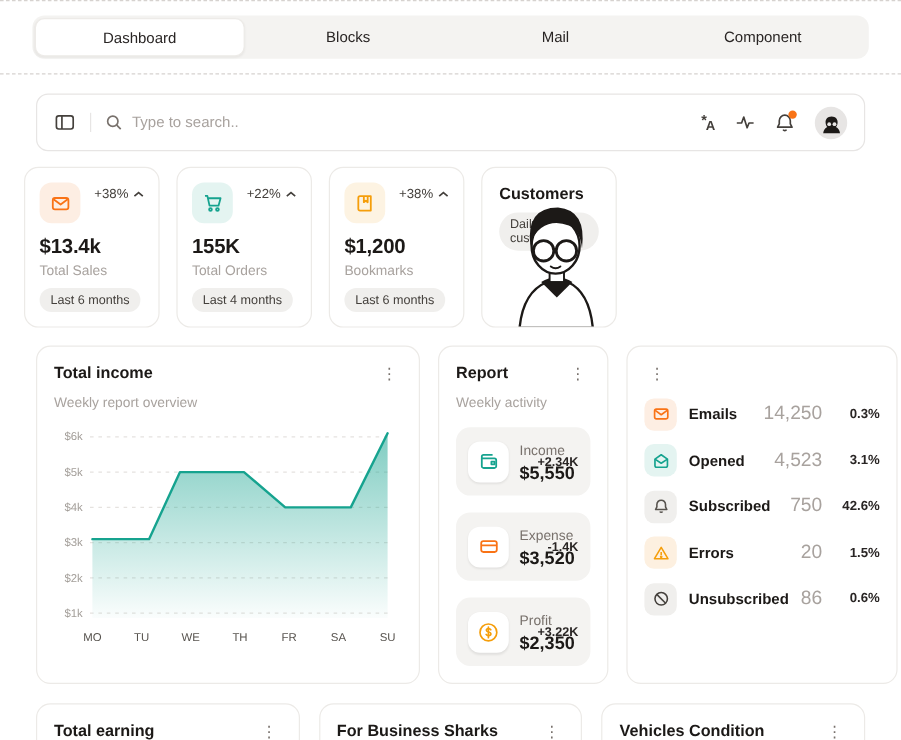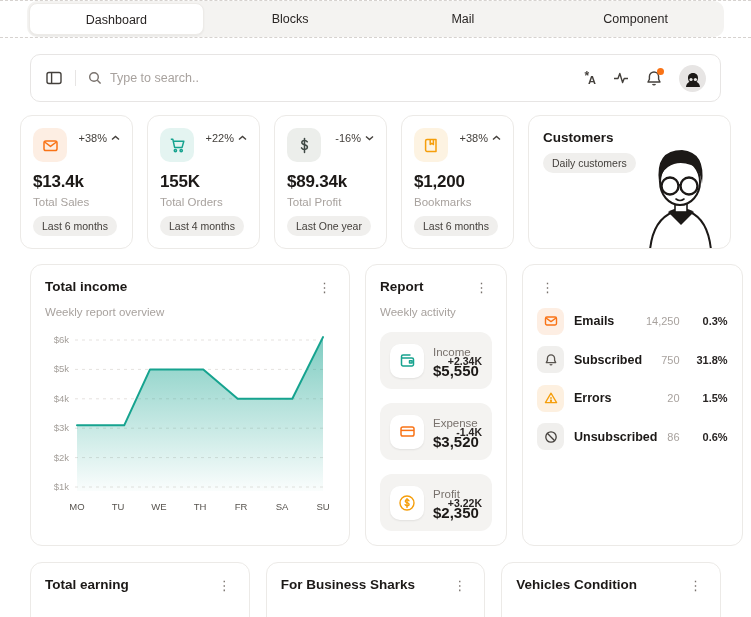--- a/index.html
+++ b/index.html
@@ -2,21 +2,21 @@
 <html><head>
 <meta charset="utf-8">
 <style>
   * { margin:0; padding:0; box-sizing:border-box; }
   body { background:#e8e8e8; }
   .page{
     width:751px;height:617px;overflow:hidden;position:relative;
     background:#fff;font-family:"Liberation Sans",sans-serif;color:#1c1917;
   }
   
-  .tabbar-wrap{border-top:1px dashed #d6d2cf;border-bottom:1px dashed #d6d2cf;padding:0 27px;}
+  .tabbar-wrap{border-top:1px dashed #d6d2cf;border-bottom:1px dashed #d6d2cf;padding:12px 27px;}
   .tabbar{background:#f4f3f1;border-radius:10px;display:flex;height:36px;align-items:center;padding:2px;}
   .tab{flex:1;text-align:center;font-size:12.5px;color:#292524;height:32px;line-height:32px;border-radius:8px;cursor:pointer;}
   .tab.active{background:#fff;border:1px solid #edebe8;box-shadow:0 1px 2px rgba(0,0,0,.05);font-weight:400;}
   
   .searchbar{margin:16px 30px 0;height:48px;border:1px solid #e7e5e4;border-radius:10px;
     display:flex;align-items:center;padding:0 14px;background:#fff;}
   .sb-divider{width:1px;height:16px;background:#e7e5e4;margin:0 12px;}
   .sb-input{border:none;outline:none;flex:1;font-size:12.5px;color:#44403c;margin-left:8px;background:transparent;font-family:"Liberation Sans",sans-serif;}
   .sb-input::placeholder{color:#a8a29e;}
   .sb-icons{display:flex;align-items:center;gap:17px;}
@@ -54,21 +54,21 @@
   .report-row:first-of-type{margin-top:18px;}
   .report-icon{width:34px;height:34px;border-radius:10px;background:#fff;box-shadow:0 1px 2px rgba(0,0,0,.08);display:flex;align-items:center;justify-content:center;flex:0 0 auto;}
   .report-mid{flex:1;min-width:0;}
   .report-label{font-size:11.5px;color:#78716c;}
   .report-value{font-size:15px;font-weight:700;margin-top:2px;}
   .report-delta{font-size:10.5px;font-weight:700;color:#292524;}
   
   .camp-row{display:flex;align-items:center;gap:10px;margin-top:11.5px;}
   .camp-icon{width:27px;height:27px;border-radius:8px;display:flex;align-items:center;justify-content:center;flex:0 0 auto;}
   .camp-label{font-size:12.5px;font-weight:700;flex:1;}
-  .camp-count{font-size:11px;color:#a8a29e;text-align:center;}
+  .camp-count{font-size:16px;color:#a8a29e;text-align:center;}
   .camp-pct{font-size:11px;font-weight:700;color:#292524;margin-left:6px;width:32px;text-align:right;}
   
   .income-chart{margin-top:8px;display:block;}
   
   .row3{display:grid;grid-template-columns:repeat(3,1fr);gap:16px;margin:16px 30px 0;}
   .row3 .card{height:210px;}
 </style>
 </head>
 <body>
 
@@ -160,39 +160,20 @@
           <svg width="9" height="6" viewBox="0 0 9 6" fill="none" stroke="#44403c" stroke-width="1.4">
               <polyline points="1,4.5 4.5,1.5 8,4.5"></polyline>
             </svg>
         </span>
       </div>
       <div class="stat-value">155K</div>
       <div class="stat-label">Total Orders</div>
       <span class="pill">Last 4 months</span>
     </div>
 
-    <div class="card stat-card">
-      <div class="stat-head">
-        <span class="icon-tile" style="background:#eceeeb">
-          <svg width="17" height="17" viewBox="0 0 17 17" fill="none" stroke="#3f4945" stroke-width="1.5" stroke-linecap="round">
-              <path d="M11.3 4.8c-.6-1-1.6-1.4-2.8-1.4-1.5 0-2.7.8-2.7 2.2 0 2.9 5.6 1.5 5.6 4.5 0 1.5-1.3 2.3-2.9 2.3-1.3 0-2.4-.5-3-1.6"></path>
-              <line x1="8.5" y1="1.6" x2="8.5" y2="15.4"></line>
-            </svg>
-        </span>
-        <span class="delta">
-          <span>-16%</span>
-          <svg width="9" height="6" viewBox="0 0 9 6" fill="none" stroke="#44403c" stroke-width="1.4">
-              <polyline points="1,1.5 4.5,4.5 8,1.5"></polyline>
-            </svg>
-        </span>
-      </div>
-      <div class="stat-value">$89.34k</div>
-      <div class="stat-label">Total Profit</div>
-      <span class="pill">Last One year</span>
-    </div>
 
     <div class="card stat-card">
       <div class="stat-head">
         <span class="icon-tile" style="background:#fdf3e2">
           <svg width="17" height="17" viewBox="0 0 17 17" fill="none" stroke="#f59e0b" stroke-width="1.5" stroke-linejoin="round">
               <path d="M4 2.5h9v12h-9a1.4 1.4 0 0 1-1.4-1.4V3.9A1.4 1.4 0 0 1 4 2.5z"></path>
               <path d="M7.2 2.5v5l1.6-1.2 1.6 1.2v-5"></path>
             </svg>
         </span>
         <span class="delta">
@@ -330,32 +311,43 @@
           <svg width="14" height="14" viewBox="0 0 14 14" fill="none" stroke="#f97316" stroke-width="1.4" stroke-linejoin="round">
               <rect x="1.5" y="3" width="11" height="8" rx="1.4"></rect>
               <polyline points="2,4 7,7.6 12,4"></polyline>
             </svg>
         </span>
         <span class="camp-label">Emails</span>
         <span class="camp-count">14,250</span>
         <span class="camp-pct">0.3%</span>
       </div>
 
+      <div class="camp-row">
+        <span class="camp-icon" style="background:#e4f4f1">
+          <svg width="14" height="14" viewBox="0 0 14 14" fill="none" stroke="#16a38f" stroke-width="1.4" stroke-linejoin="round">
+              <path d="M1.8 5.6 7 2l5.2 3.6v5.6a1.2 1.2 0 0 1-1.2 1.2H3a1.2 1.2 0 0 1-1.2-1.2z"></path>
+              <polyline points="1.8,5.6 7,9 12.2,5.6"></polyline>
+            </svg>
+        </span>
+        <span class="camp-label">Opened</span>
+        <span class="camp-count">4,523</span>
+        <span class="camp-pct">3.1%</span>
+      </div>
 
 
       <div class="camp-row">
         <span class="camp-icon" style="background:#f0efed">
           <svg width="14" height="14" viewBox="0 0 14 14" fill="none" stroke="#57534e" stroke-width="1.3" stroke-linejoin="round">
               <path d="M7 1.8a3.6 3.6 0 0 0-3.6 3.6v2L2.3 9.6h9.4l-1.1-2.2v-2A3.6 3.6 0 0 0 7 1.8z"></path>
               <path d="M5.9 11.2a1.2 1.2 0 0 0 2.2 0"></path>
             </svg>
         </span>
         <span class="camp-label">Subscribed</span>
         <span class="camp-count">750</span>
-        <span class="camp-pct">31.8%</span>
+        <span class="camp-pct">42.6%</span>
       </div>
 
       <div class="camp-row">
         <span class="camp-icon" style="background:#fdf0e0">
           <svg width="14" height="14" viewBox="0 0 14 14" fill="none" stroke="#f59e0b" stroke-width="1.3" stroke-linejoin="round">
               <path d="M7 2.2 12.6 11.6H1.4z"></path>
               <line x1="7" y1="6" x2="7" y2="8.4"></line>
               <circle cx="7" cy="10" r="0.5" fill="#f59e0b"></circle>
             </svg>
         </span>

